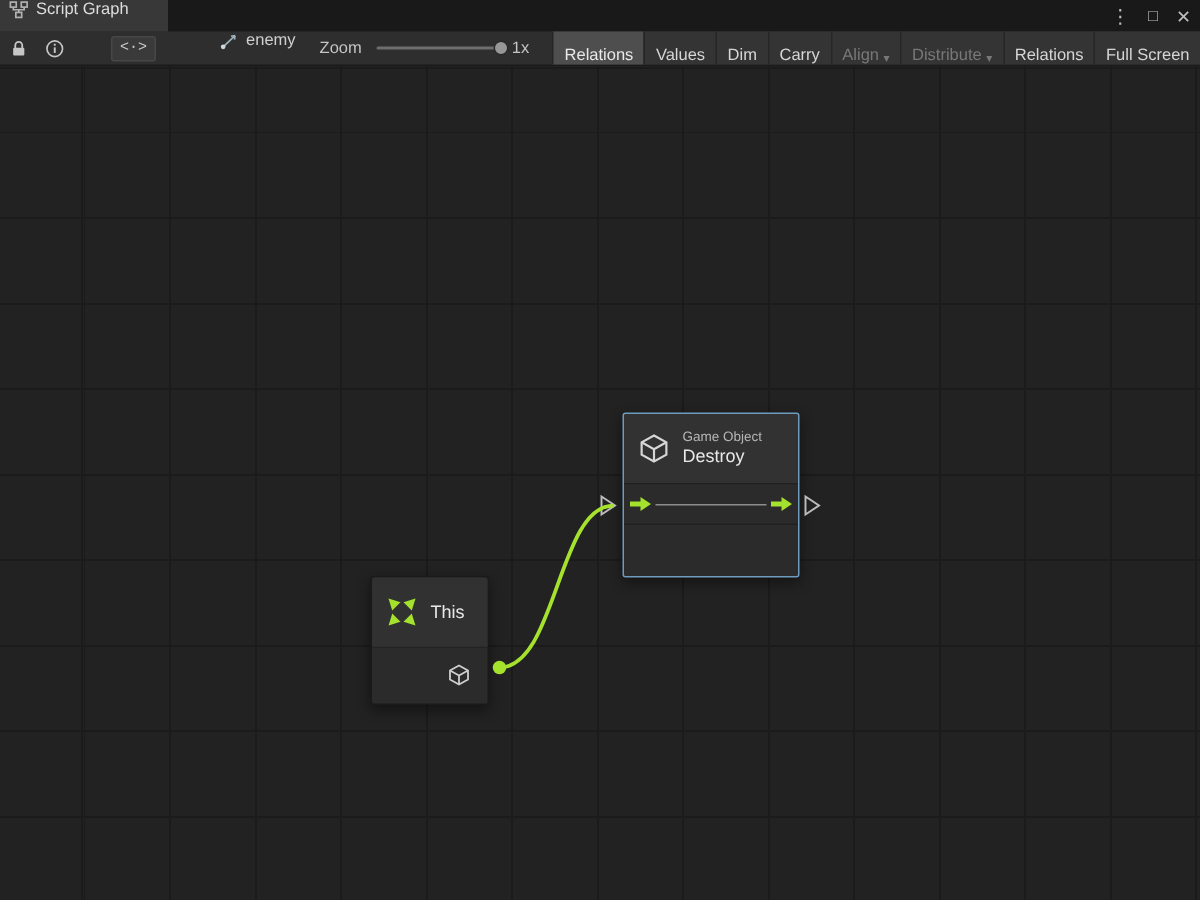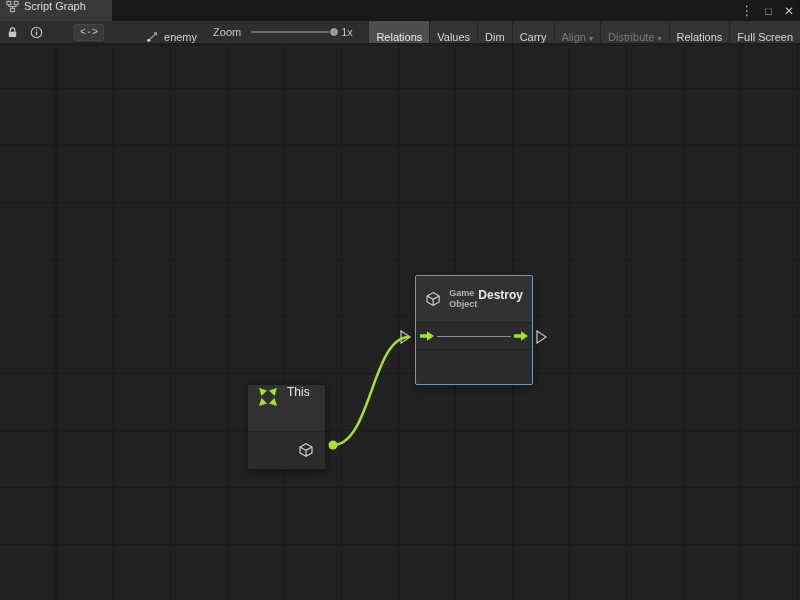--- a/index.html
+++ b/index.html
@@ -40,21 +40,21 @@
     width: 24px; display: flex; align-items: center; justify-content: center;
   }
   .code-btn {
     margin-left: 26px; align-self: center;
     display: flex; align-items: center; justify-content: center;
     height: 17px; padding: 0 5px;
     background: #3a3a3a; border: 1px solid #474747; border-radius: 2px;
     font-family: "Liberation Mono", monospace; font-size: 10px; color: #c8c8c8;
   }
   .breadcrumb {
-    margin-left: 42px; display: flex; align-items: flex-end; gap: 5px; color: #cfcfcf;
+    margin-left: 42px; display: flex; align-items: flex-start; gap: 5px; color: #cfcfcf;
   }
   .zoom-label { margin-left: 16px; display: flex; align-items: center; color: #c4c4c4; }
   .zoom-slider {
     margin-left: 10px; align-self: center; position: relative;
     width: 86px; height: 2px; background: #6e6e6e; border-radius: 1px;
   }
   .zoom-knob {
     position: absolute; right: -2px; top: -4px;
     width: 10px; height: 10px; border-radius: 50%;
     background: #979797; border: 1px solid #2a2a2a;
@@ -89,36 +89,36 @@
   }
   .node.selected { border-color: #6f9cbd; }
 
   
   .node-destroy { left: 415px; top: 231px; width: 118px; height: 110px; }
   .destroy-header {
     height: 47px; display: flex; align-items: center; gap: 8px;
     padding: 0 9px; background: #323232;
     border-bottom: 1px solid #202020; border-radius: 2px 2px 0 0;
   }
-  .destroy-titles { display: flex; flex-direction: row; line-height: 1.25; font-weight: bold; }
+  .destroy-titles { display: flex; flex-direction: column; line-height: 1.25; }
   .node-subtitle { font-size: 9px; color: #b5b5b5; }
   .node-title { font-size: 12px; color: #e8e8e8; }
   .flow-row { position: relative; height: 27px; border-bottom: 1px solid #202020; }
   .flow-row .arrow { position: absolute; top: 7px; }
   .flow-row .arrow.left { left: 3px; }
   .flow-row .arrow.right { right: 3px; }
   .relation-line { position: absolute; left: 21px; right: 21px; top: 13px; height: 1px; background: #8d8d8d; }
   .obj-row { height: 34px; display: flex; align-items: center; gap: 8px; padding: 0 11px; }
   .value-dot { width: 6px; height: 6px; border-radius: 50%; background: #b9b9b9; }
   .obj-label { font-size: 11px; color: #d2d2d2; }
 
   
   .node-this { left: 247px; top: 340px; width: 79px; height: 86px; }
   .this-header {
-    height: 47px; display: flex; gap: 7px;
+    height: 47px; display: flex; align-items: center; gap: 7px;
     padding: 0 8px; background: #313131;
     border-bottom: 1px solid #232323; border-radius: 2px 2px 0 0;
   }
   .this-body { position: relative; height: 37px; }
   .this-body .cube-small { position: absolute; right: 11px; top: 10px; }
 
   .overlay { position: absolute; left: 0; top: 0; z-index: 2; pointer-events: none; }
 </style>
 </head>
 <body>

